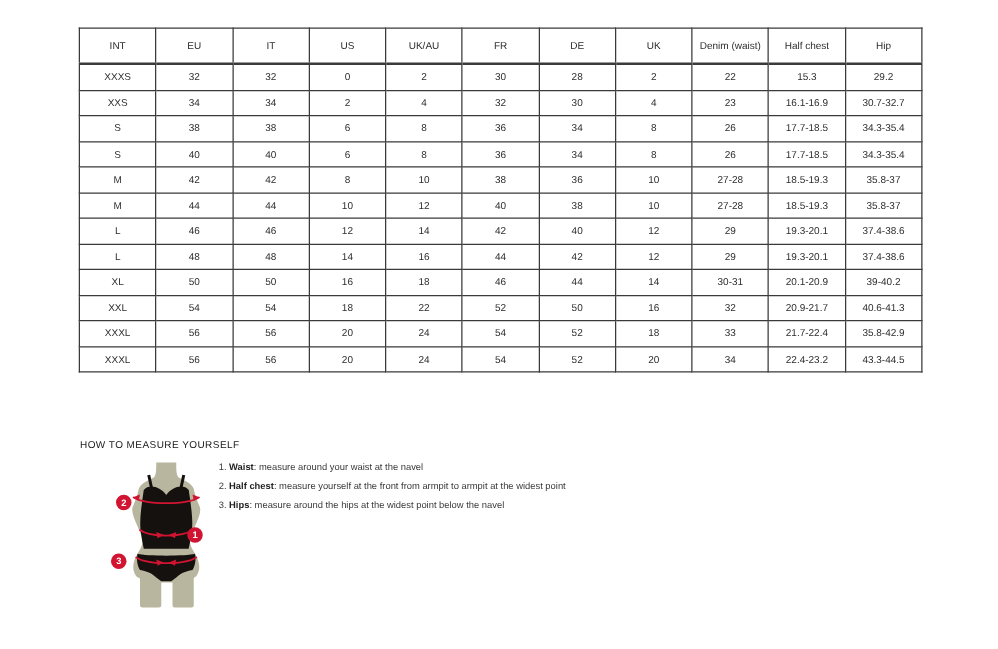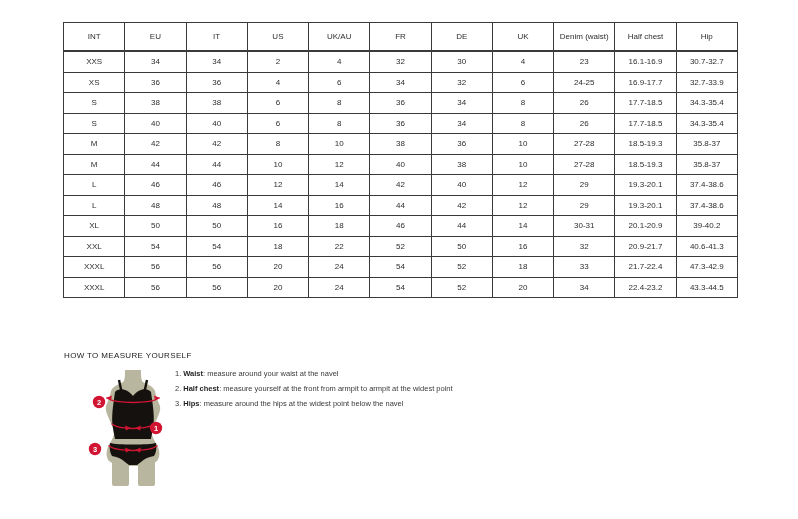--- a/index.html
+++ b/index.html
@@ -71,44 +71,44 @@
         <th>FR</th>
         <th>DE</th>
         <th>UK</th>
         <th>Denim (waist)</th>
         <th>Half chest</th>
         <th>Hip</th>
       </tr>
   </thead>
   <tbody>
       <tr>
+        <td>XXXS</td>
+        <td>32</td>
+        <td>32</td>
+        <td>0</td>
+        <td>2</td>
+        <td>30</td>
+        <td>28</td>
+        <td>2</td>
+        <td>22</td>
+        <td>15.3</td>
+        <td>29.2</td>
+      </tr>
+      <tr>
         <td>XXS</td>
         <td>34</td>
         <td>34</td>
         <td>2</td>
         <td>4</td>
         <td>32</td>
         <td>30</td>
         <td>4</td>
         <td>23</td>
         <td>16.1-16.9</td>
         <td>30.7-32.7</td>
-      </tr>
-      <tr>
-        <td>XS</td>
-        <td>36</td>
-        <td>36</td>
-        <td>4</td>
-        <td>6</td>
-        <td>34</td>
-        <td>32</td>
-        <td>6</td>
-        <td>24-25</td>
-        <td>16.9-17.7</td>
-        <td>32.7-33.9</td>
       </tr>
       <tr>
         <td>S</td>
         <td>38</td>
         <td>38</td>
         <td>6</td>
         <td>8</td>
         <td>36</td>
         <td>34</td>
         <td>8</td>
@@ -211,21 +211,21 @@
         <td>XXXL</td>
         <td>56</td>
         <td>56</td>
         <td>20</td>
         <td>24</td>
         <td>54</td>
         <td>52</td>
         <td>18</td>
         <td>33</td>
         <td>21.7-22.4</td>
-        <td>47.3-42.9</td>
+        <td>35.8-42.9</td>
       </tr>
       <tr>
         <td>XXXL</td>
         <td>56</td>
         <td>56</td>
         <td>20</td>
         <td>24</td>
         <td>54</td>
         <td>52</td>
         <td>20</td>

